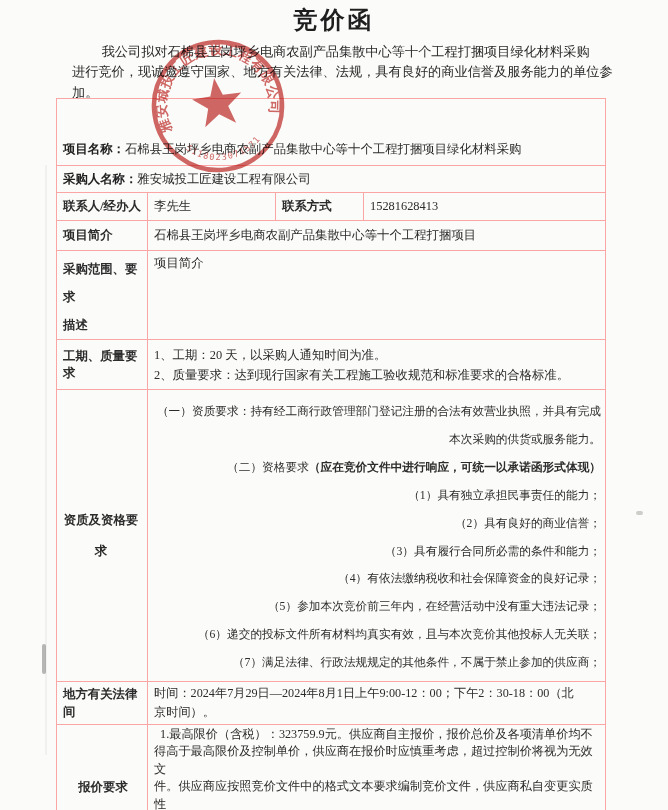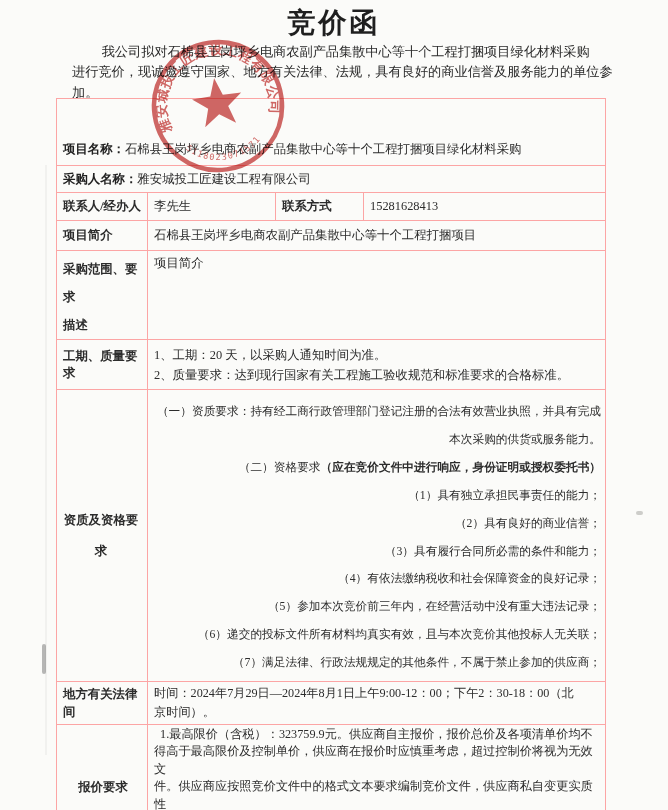--- a/index.html
+++ b/index.html
@@ -7,21 +7,21 @@
     position:relative;
     width:668px;height:810px;
     background:#fbfbf9;
     overflow:hidden;
     font-family:"Liberation Serif","DejaVu Serif",serif;
     color:#2e2e2e;
   }
   .title{
     position:absolute;top:4px;left:0;width:668px;
     margin:0;text-align:center;
-    font-size:28px;font-weight:bold;letter-spacing:3px;color:#1f1f1f;
+    font-size:24px;font-weight:bold;letter-spacing:3px;color:#1f1f1f;
   }
   .intro{
     position:absolute;left:72px;top:42px;width:562px;
     font-size:13.2px;line-height:20.4px;
     white-space:pre-wrap;color:#2a2a2a;
   }
   
   table.doc{
     position:absolute;left:56px;top:98px;
     width:549px;border-collapse:collapse;table-layout:fixed;
@@ -112,21 +112,21 @@
       <td class="lblcell">工期、质量要求</td>
       <td colspan="3" class="content">1、工期：20 天，以采购人通知时间为准。
 2、质量要求：达到现行国家有关工程施工验收规范和标准要求的合格标准。</td>
     </tr>
     <tr class="r7">
       <td class="lblcell">资质及资格要
 求</td>
       <td colspan="3" class="content">
         <div>（一）资质要求：持有经工商行政管理部门登记注册的合法有效营业执照，并具有完成
 本次采购的供货或服务能力。</div>
-        <div><span>（二）资格要求</span><span class="bold">（应在竞价文件中进行响应，身份证明或授权委托书）</span></div>
+        <div><span>（二）资格要求</span><span class="bold">（应在竞价文件中进行响应，可统一以承诺函形式体现）</span></div>
         <div>（1）具有独立承担民事责任的能力；
 （2）具有良好的商业信誉；
 （3）具有履行合同所必需的条件和能力；
 （4）有依法缴纳税收和社会保障资金的良好记录；
 （5）参加本次竞价前三年内，在经营活动中没有重大违法记录；
 （6）递交的投标文件所有材料均真实有效，且与本次竞价其他投标人无关联；
 （7）满足法律、行政法规规定的其他条件，不属于禁止参加的供应商；</div>
       </td>
     </tr>
     <tr class="r8">

